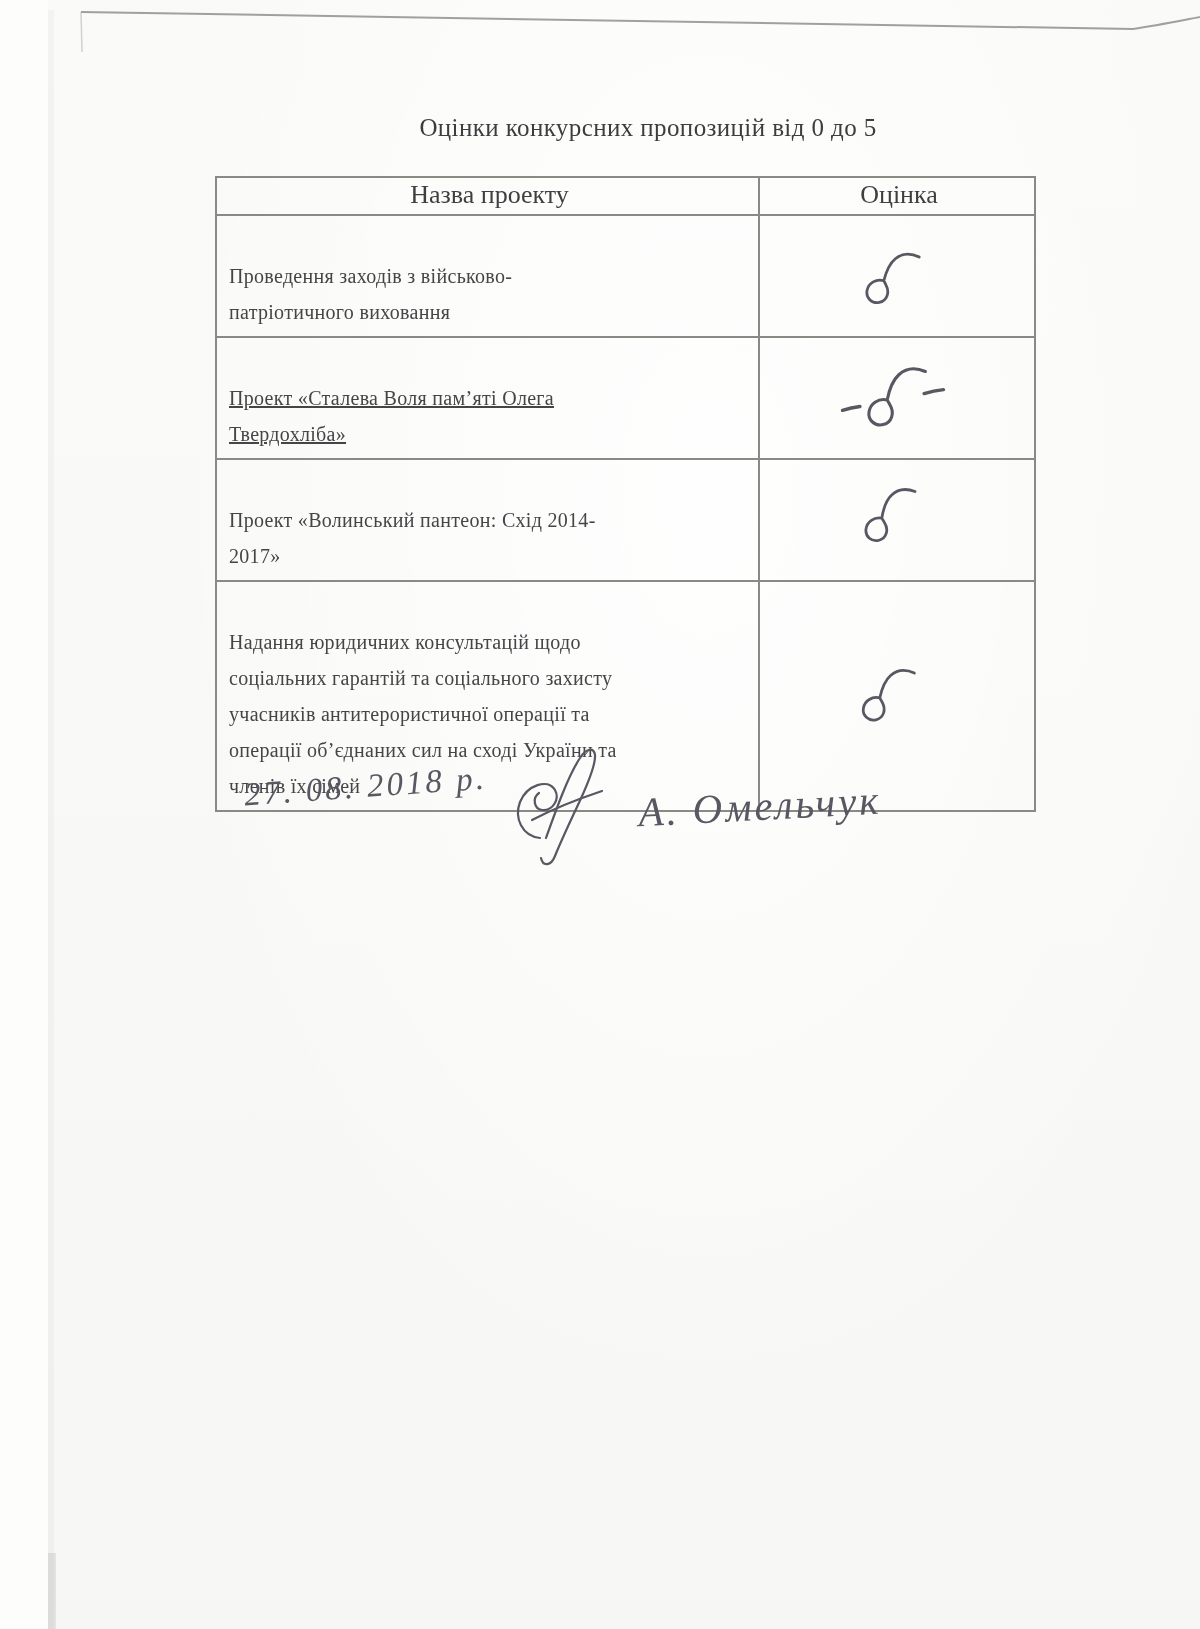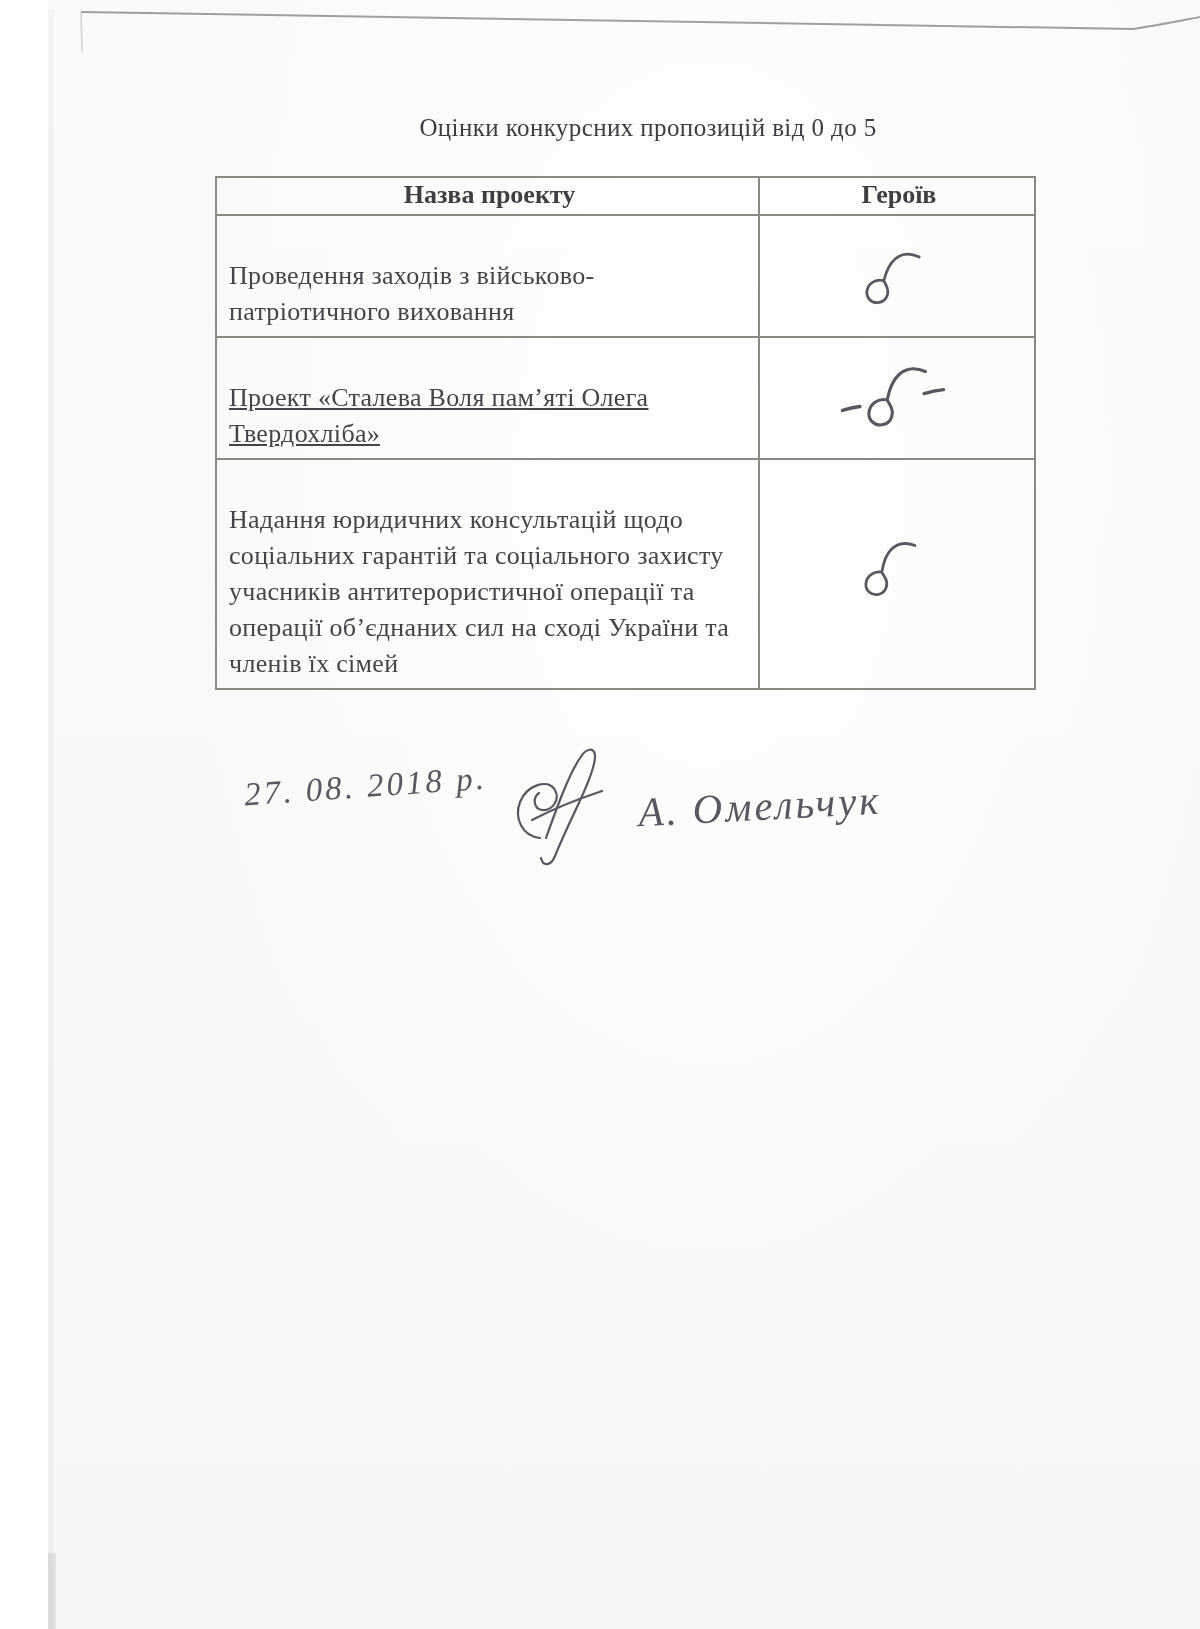--- a/index.html
+++ b/index.html
@@ -50,26 +50,26 @@
   table.scores{
     position:absolute;left:167px;top:176px;width:819px;
     border-collapse:collapse;table-layout:fixed;
     background:transparent;
   }
   table.scores th, table.scores td{
     border:2px solid var(--border);
     box-sizing:border-box;
   }
   th{
-    height:36px;font-weight:bold;font-size:26px;color:#3f3f42;
+    height:36px;font-weight:normal;font-size:26px;color:#3f3f42;
     text-align:center;vertical-align:middle;padding:2px 0 4px 4px;
   }
   td.name-cell{
     vertical-align:top;
-    font-size:26px;line-height:36px;letter-spacing:.3px;
+    font-size:20px;line-height:36px;letter-spacing:.3px;
     padding:6px 12px 6px 12px;
     white-space:pre-line;
     color:var(--text);
   }
   td.score-cell{
     text-align:center;vertical-align:middle;padding:0;
   }
   tbody tr:nth-child(1) td{height:88px;}
   tbody tr:nth-child(2) td{height:89px;text-decoration:underline;}
   tbody tr:nth-child(3) td{height:87px;}
@@ -130,21 +130,21 @@
   <div class="title">Оцінки конкурсних пропозицій від 0 до 5</div>
 
   <table class="scores">
     <colgroup>
       <col style="width:543px">
       <col style="width:276px">
     </colgroup>
     <thead>
       <tr>
         <th>Назва проекту</th>
-        <th>Героїв</th>
+        <th>Оцінка</th>
       </tr>
     </thead>
     <tbody>
     <tr>
       <td class="name-cell">
         <span>Проведення заходів з військово-
 патріотичного виховання</span>
       </td>
       <td class="score-cell">
         <span class="five-wrap">
@@ -168,20 +168,36 @@
           <svg viewBox="0 0 90 64">
             <path class="dash" d="M6 40 C10.5 38.5 15 37.5 19.5 37"></path>
             <path d="M70 10 C62 6.5 55 7.5 49.5 12.5 C44.5 17 42 24.5 40.5 32 C34 30.5 27.5 34.5 26.5 41 C25.5 47.5 31 52.5 37.5 51 C44 49.5 46.5 42 42.5 35.5 C41.9 34.3 41.2 33.1 40.5 32"></path>
             <path class="dash" d="M69 27 C74 25.5 79 24.5 84 24"></path>
           </svg>
         </span>
         <span class="visually-hidden">5</span>
       </td>
     </tr>
 
+    <tr>
+      <td class="name-cell">
+        <span>Проект «Волинський пантеон: Схід 2014-
+2017»</span>
+      </td>
+      <td class="score-cell">
+        <span class="five-wrap">
+          <svg viewBox="0 0 90 64">
+            <path class="dash" d="M6 40 C10.5 38.5 15 37.5 19.5 37"></path>
+            <path d="M70 10 C62 6.5 55 7.5 49.5 12.5 C44.5 17 42 24.5 40.5 32 C34 30.5 27.5 34.5 26.5 41 C25.5 47.5 31 52.5 37.5 51 C44 49.5 46.5 42 42.5 35.5 C41.9 34.3 41.2 33.1 40.5 32"></path>
+            <path class="dash" d="M69 27 C74 25.5 79 24.5 84 24"></path>
+          </svg>
+        </span>
+        <span class="visually-hidden">5</span>
+      </td>
+    </tr>
 
     <tr>
       <td class="name-cell">
         <span>Надання юридичних консультацій щодо
 соціальних гарантій та соціального захисту
 учасників антитерористичної операції та
 операції об’єднаних сил на сході України та
 членів їх сімей</span>
       </td>
       <td class="score-cell">

